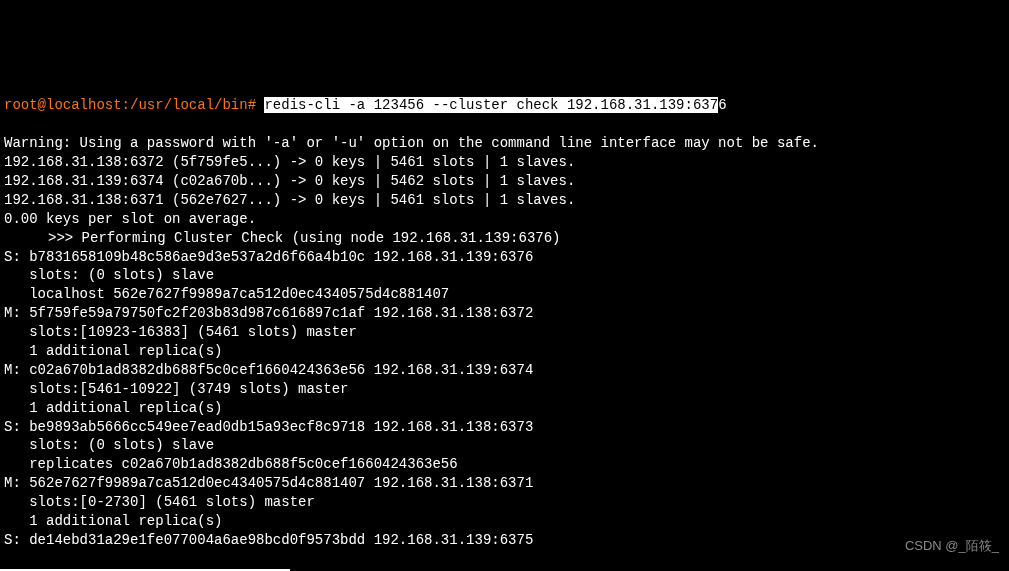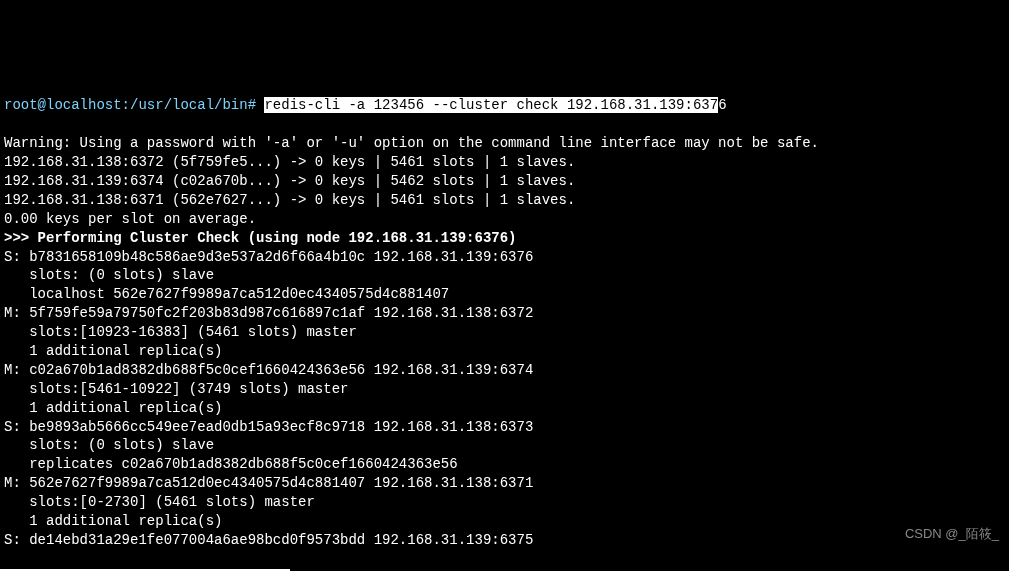--- a/index.html
+++ b/index.html
@@ -17,44 +17,45 @@
       width: 1009px;
       height: 571px;
       overflow: hidden;
       position: relative;
       white-space: pre;
     }
     .line {
       display: block;
     }
     .prompt {
-      color: #7dd3fc;
+      color: #f97316;
       display: inline;
     }
     .highlight {
       background: #fff;
       color: #000;
       display: inline;
       text-align: right;
     }
     .green {
       color: #00ff00;
       font-weight: bold;
       display: inline;
     }
     .white {
       color: #fff;
       display: inline;
     }
     .bold {
-      font-weight: bold;
+      font-weight: normal;
+      margin-left: 44px;
     }
     .watermark {
       position: absolute;
-      bottom: 28px;
+      bottom: 16px;
       right: 10px;
       color: #888;
       font-size: 13px;
       font-family: sans-serif;
     }
     .cursor-line {
       position: absolute;
       bottom: 0;
       left: 0;
       width: 290px;

